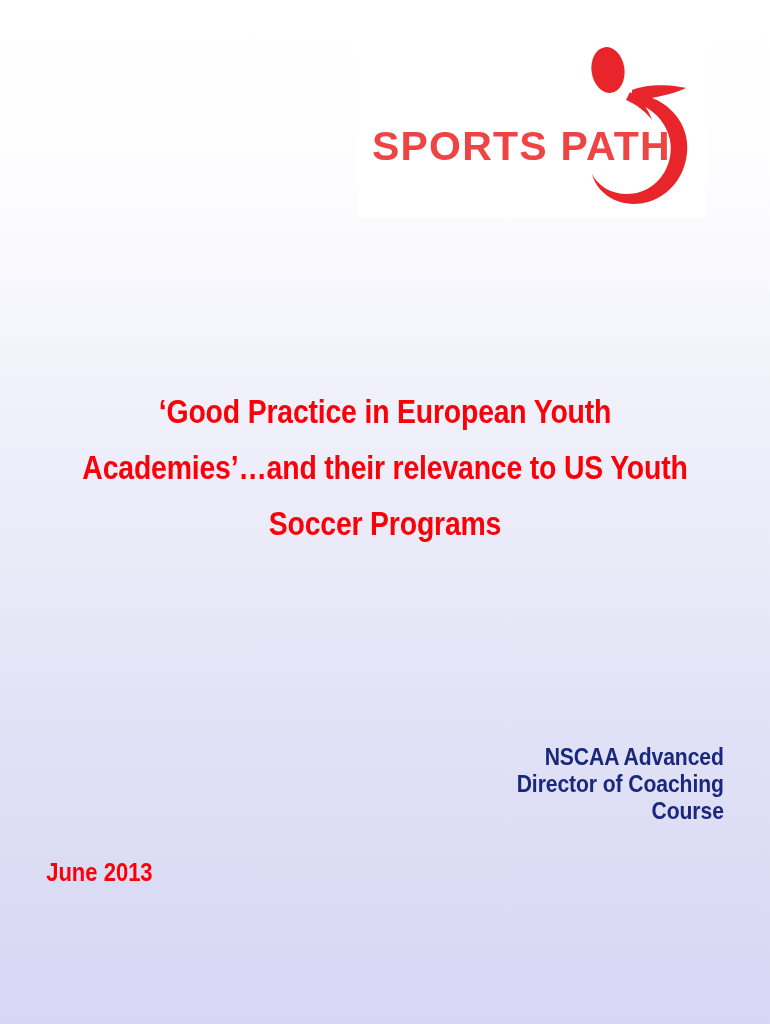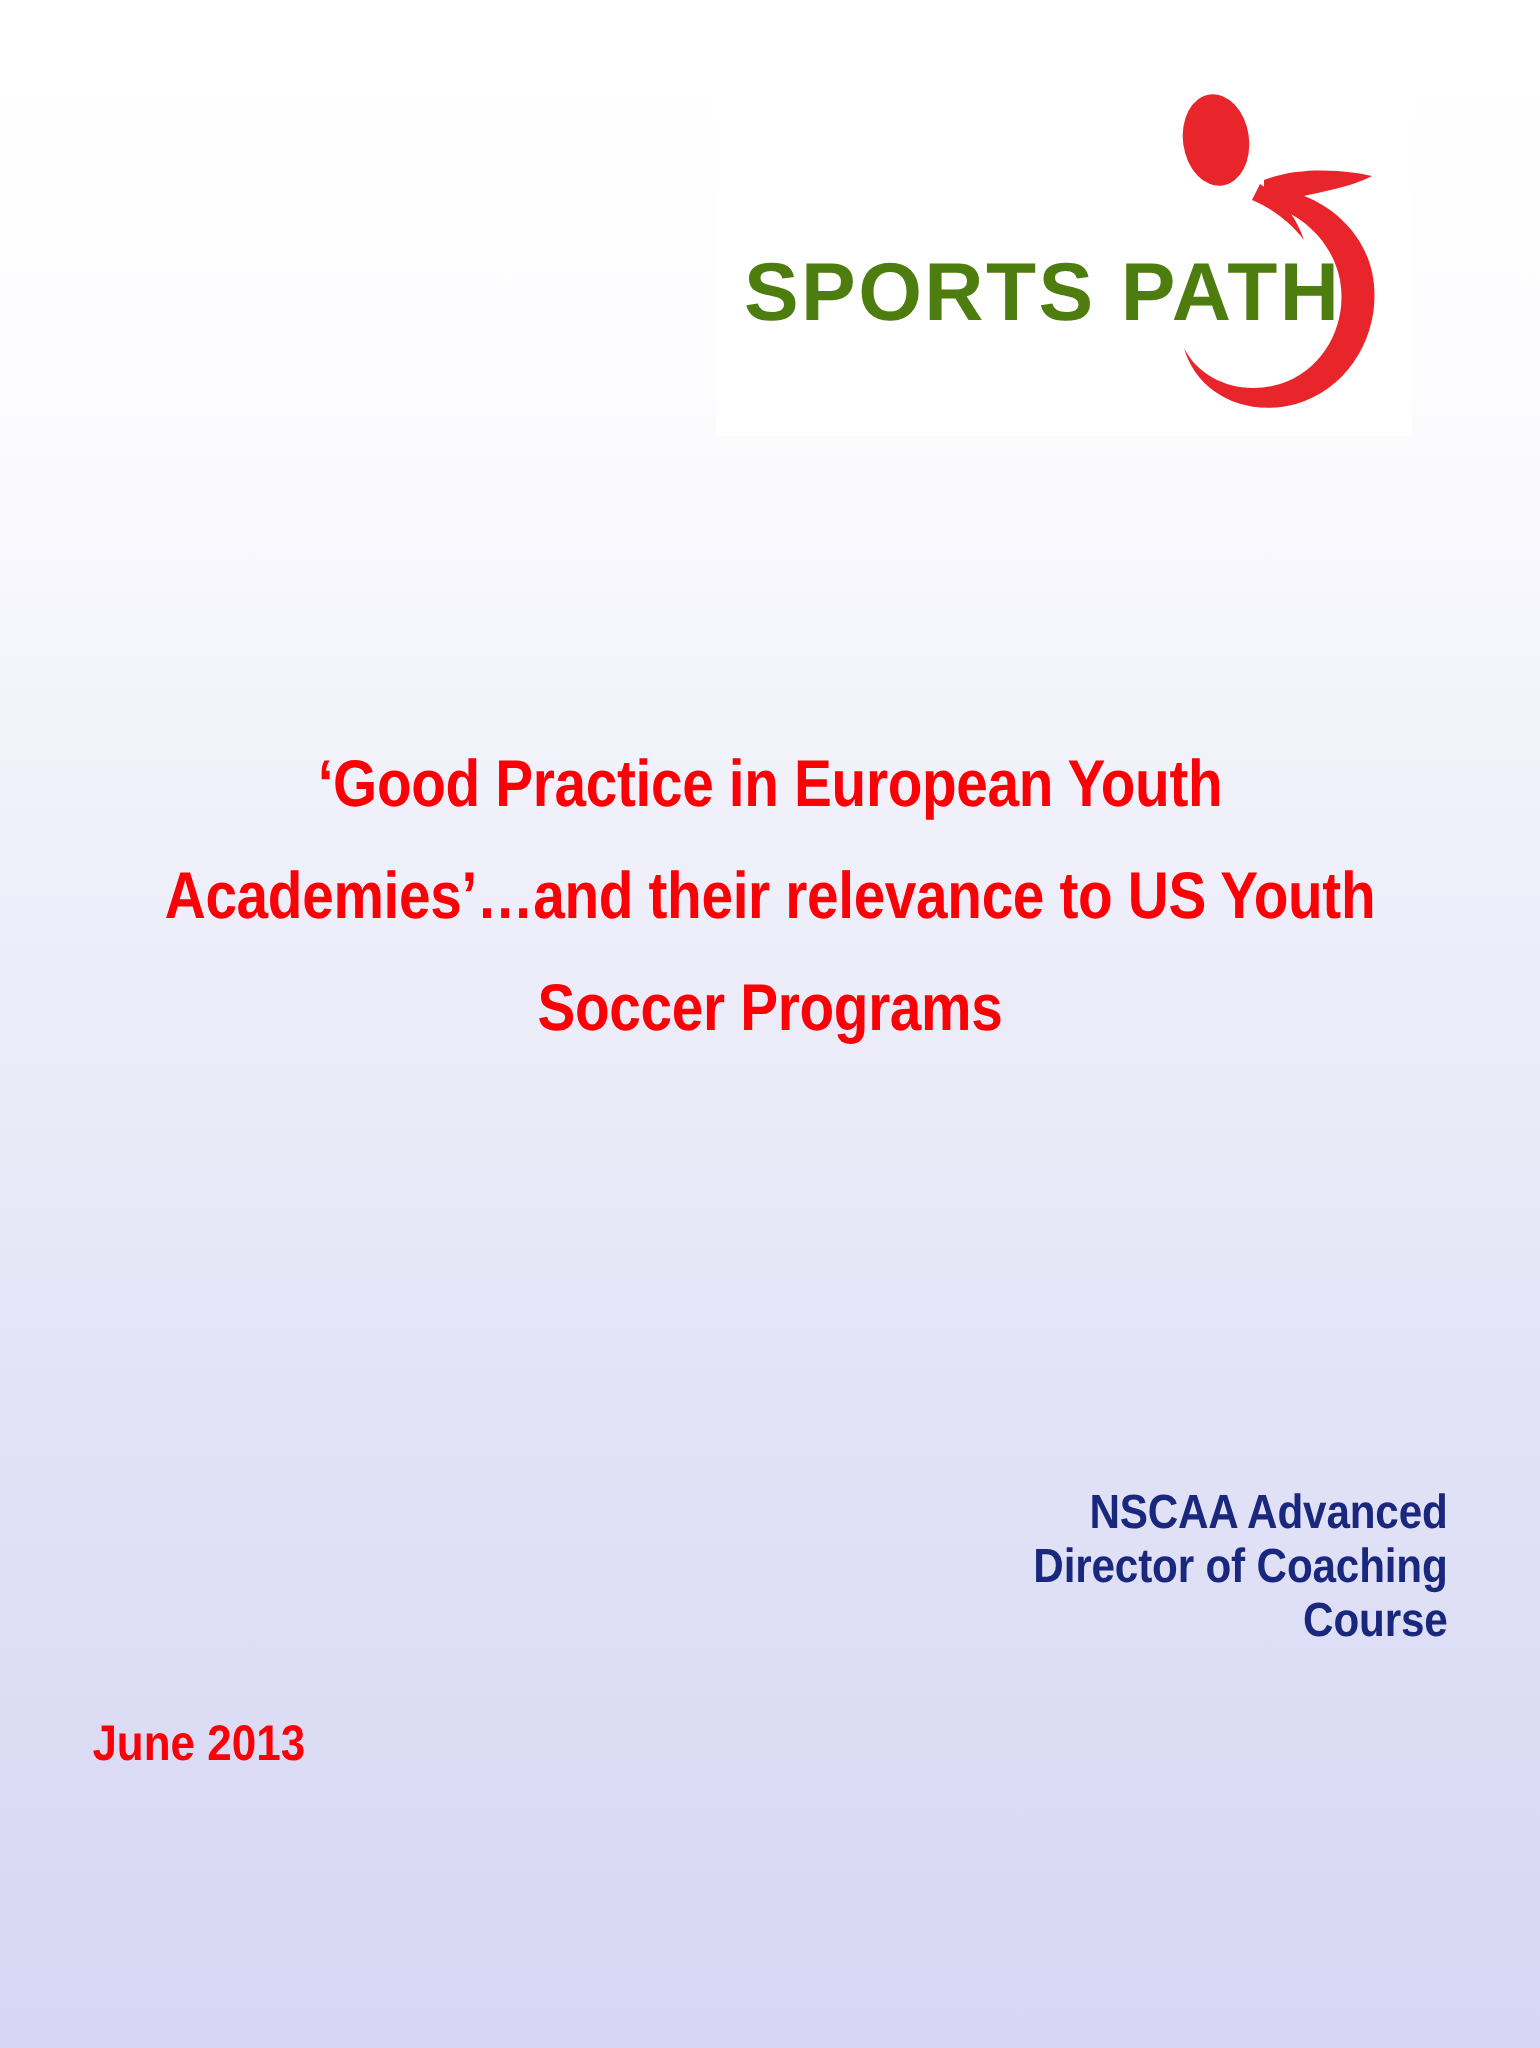--- a/index.html
+++ b/index.html
@@ -46,38 +46,38 @@
   }
 
   #logo-wordmark {
     position: absolute;
     left: 14px;
     top: 96px;
     font-family: "Liberation Sans", sans-serif;
     font-size: 41px;
     font-weight: 700;
     letter-spacing: 1.2px;
-    color: #4d7c0f;
+    color: #ef4444;
     white-space: nowrap;
     line-height: 1;
   }
 
   #logo-mark {
     position: absolute;
     left: 228px;
     top: 8px;
     width: 120px;
     height: 180px;
   }
 
   
   #title-block {
     position: absolute;
     left: 0;
-    top: 364px;
+    top: 384px;
     width: 770px;
     text-align: center;
   }
   .title-line {
     font-family: "Liberation Sans Narrow", "Liberation Sans", sans-serif;
     font-size: 33px;
     font-weight: 700;
     color: #fb0007;
     line-height: 56px;
     letter-spacing: -0.2px;

